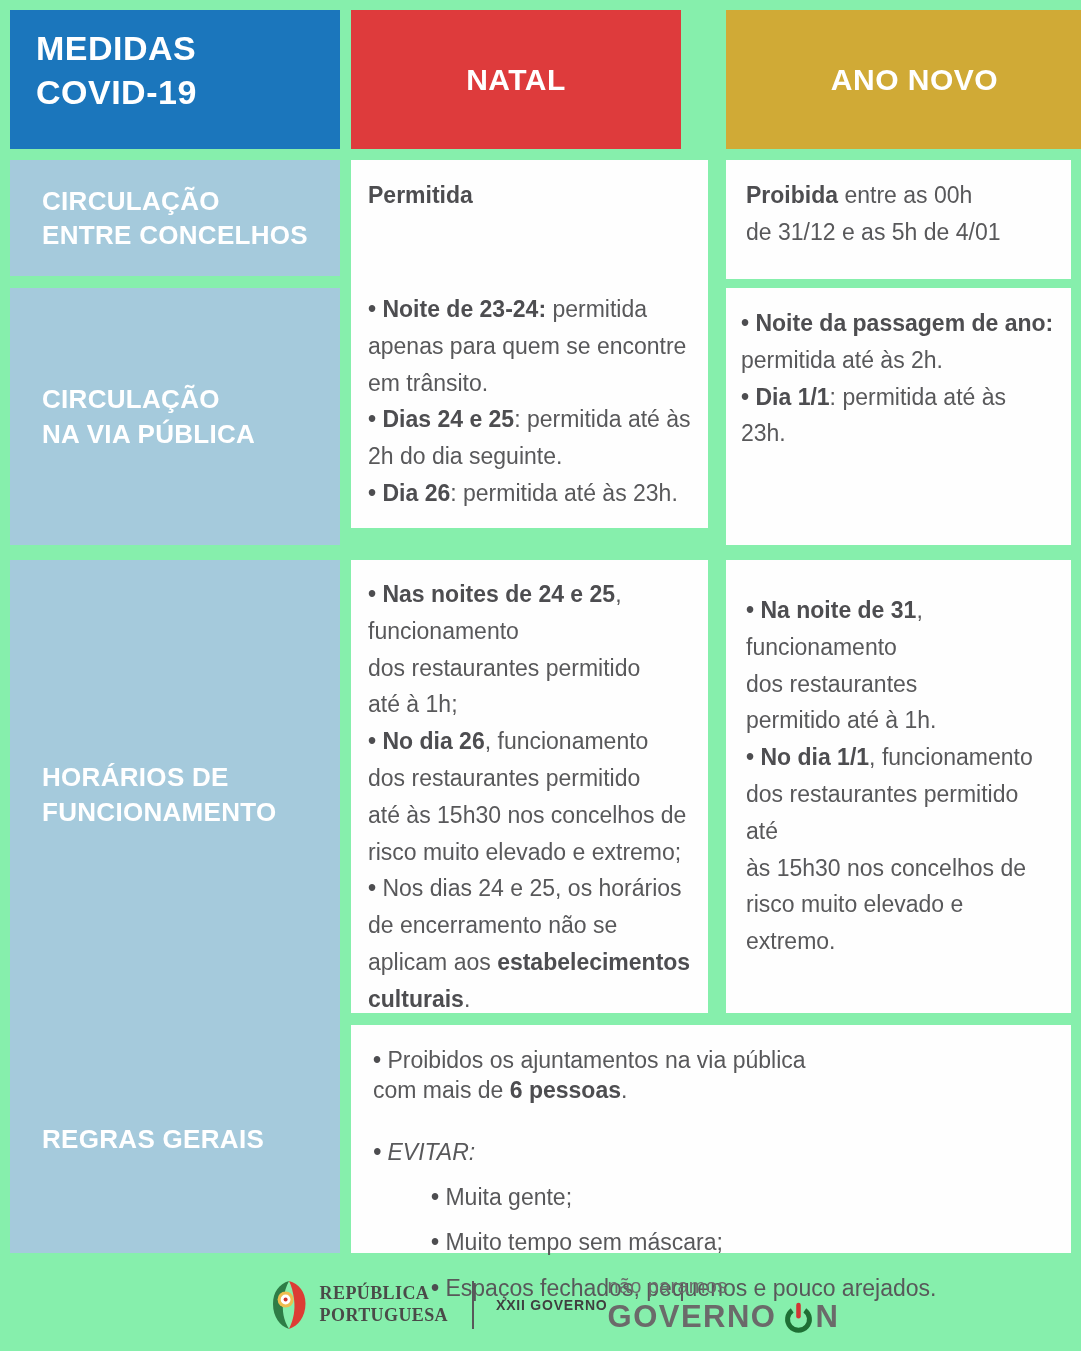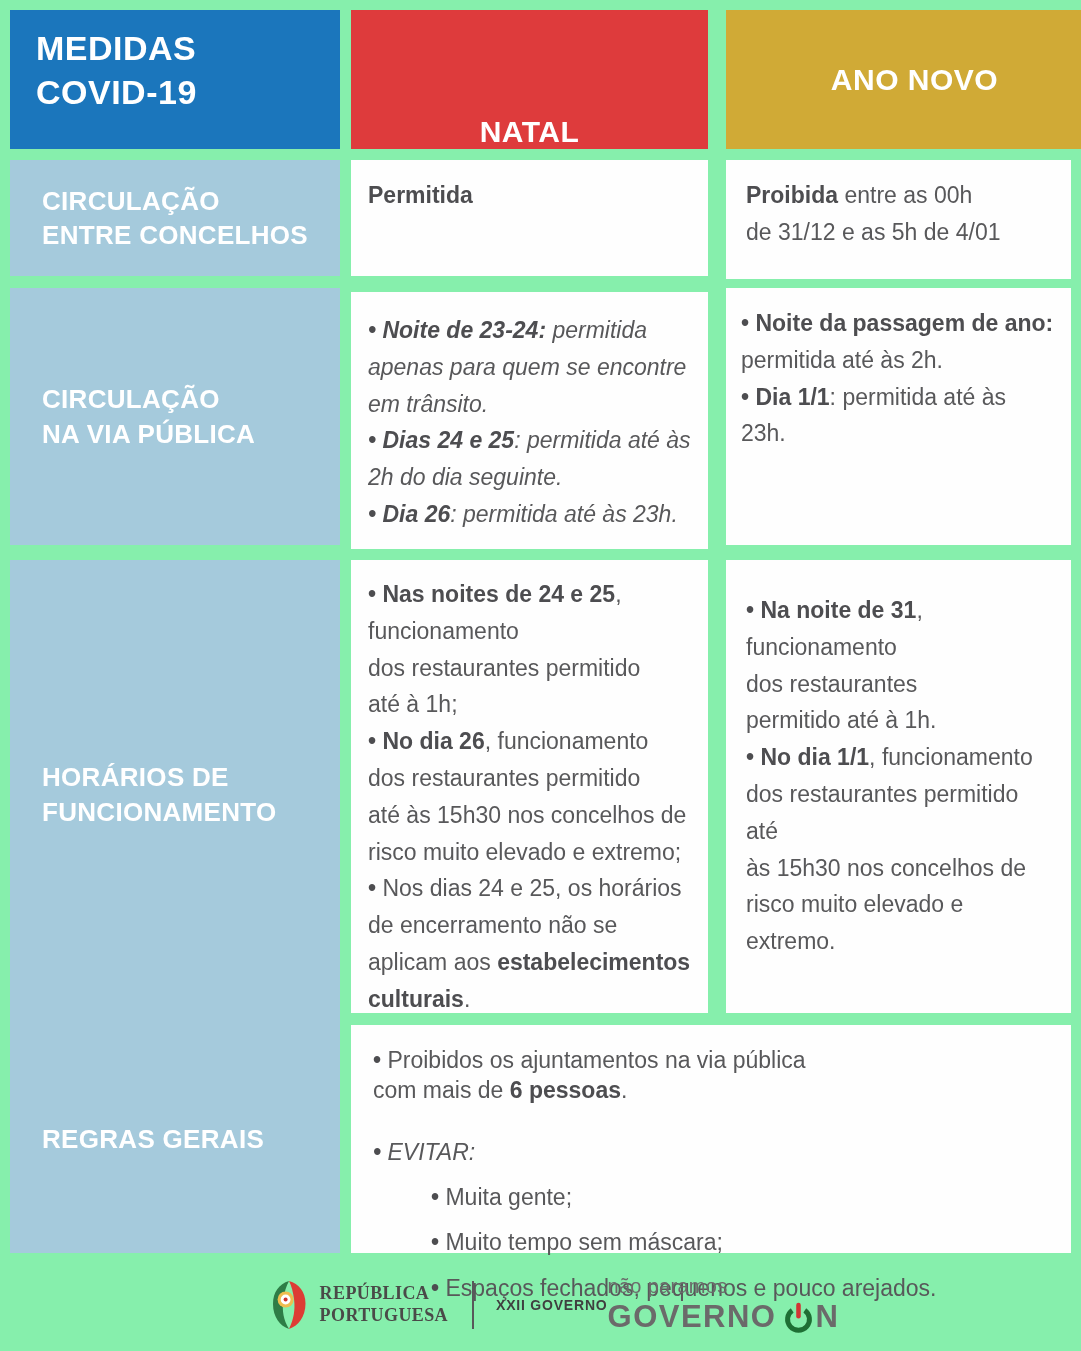--- a/index.html
+++ b/index.html
@@ -14,23 +14,23 @@
   .pre{white-space:pre-line;}
 
   
   .hdr-brand{
     left:10px;top:10px;width:330px;height:139px;
     background:#1b76bc;color:#ffffff;
     font-size:34px;font-weight:700;line-height:1.3;letter-spacing:0.5px;
     padding:16px 0 0 26px;
   }
   .hdr-natal{
-    left:351px;top:10px;width:357px;height:139px;
+    left:351px;top:10px;width:330px;height:139px;
     background:#de3b3c;color:#ffffff;
-    display:flex;align-items:flex-end;justify-content:center;
+    display:flex;align-items:center;justify-content:center;
     font-size:30px;font-weight:700;letter-spacing:0.5px;
   }
   .hdr-ano{
     left:726px;top:10px;width:377px;height:139px;
     background:#d0aa36;color:#ffffff;
     display:flex;align-items:center;justify-content:center;
     font-size:30px;font-weight:700;letter-spacing:0.5px;
   }
 
   
@@ -48,21 +48,21 @@
 
   
   .content{
     background:#fefefe;color:#58585a;
     font-size:23px;line-height:1.6;
     padding:14px 16px 10px 17px;
   }
   .content b{font-weight:700;color:#4d4d50;}
   .c-r1-natal{left:351px;top:160px;width:357px;height:116px;padding-top:17px;}
   .c-r1-ano{left:726px;top:160px;width:345px;height:119px;padding-top:17px;padding-left:20px;}
-  .c-r2-natal{left:351px;top:292px;width:357px;height:257px;padding-top:20px;font-style:italic;}
+  .c-r2-natal{left:351px;top:271px;width:357px;height:257px;padding-top:20px;}
   .c-r2-ano{left:726px;top:288px;width:345px;height:257px;padding-top:17px;padding-left:15px;}
   .c-r3-natal{left:351px;top:560px;width:357px;height:453px;padding-top:16px;}
   .c-r3-ano{left:726px;top:560px;width:345px;height:453px;padding-top:32px;padding-left:20px;}
   .c-r4{left:351px;top:1025px;width:720px;height:228px;padding-top:20px;padding-left:22px;}
 
   .li{white-space:pre-line;}
 
   
   .general{font-size:23px;}
   .general .li{line-height:1.32;}

